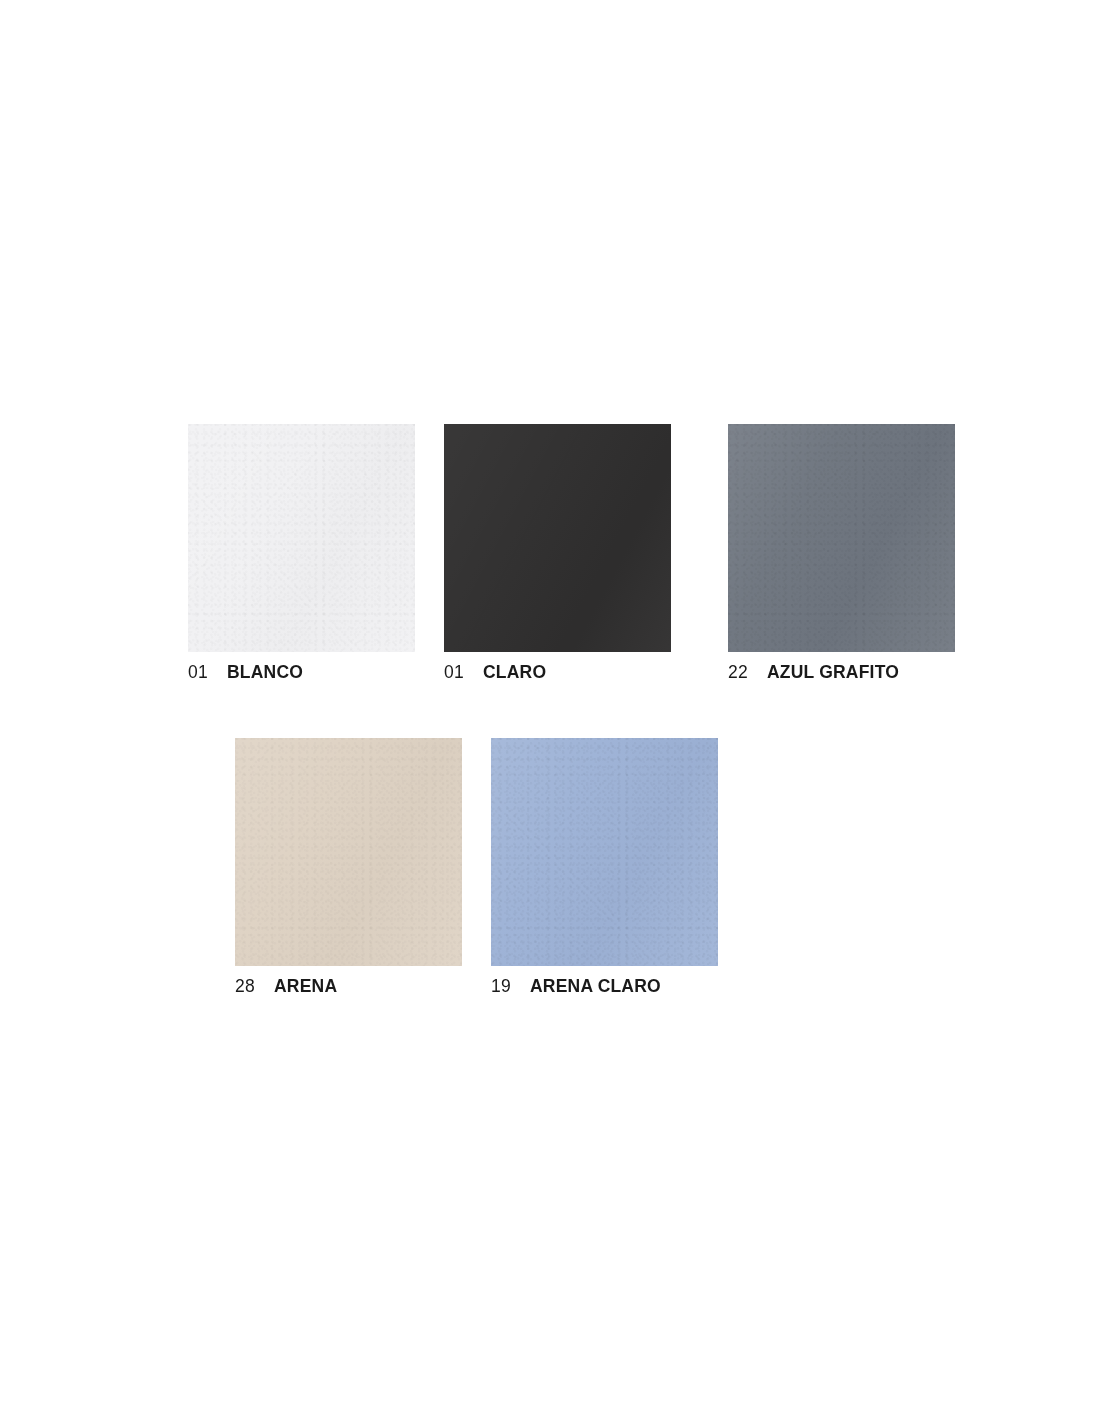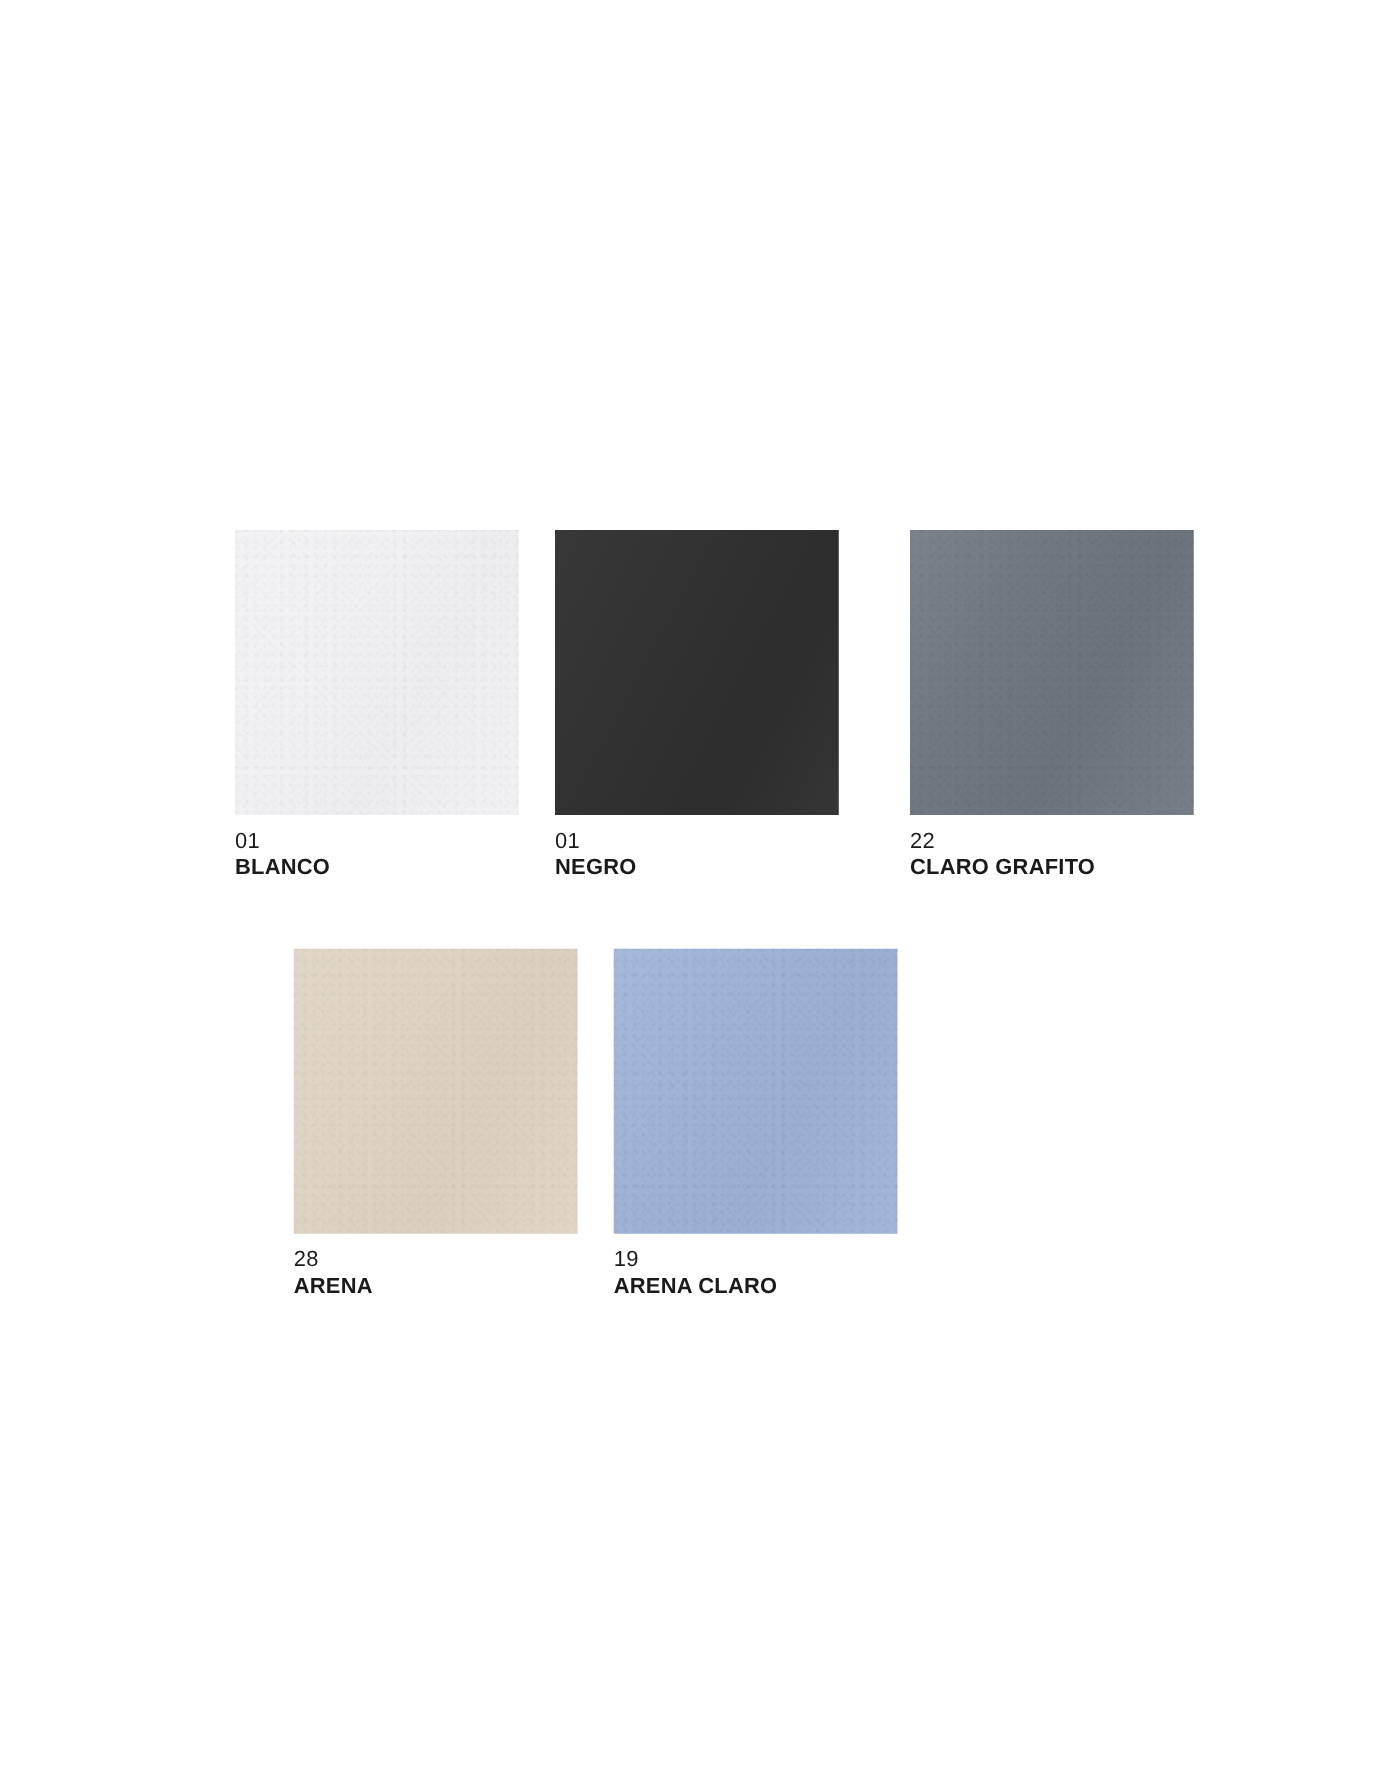--- a/index.html
+++ b/index.html
@@ -96,21 +96,20 @@
     background: linear-gradient(118deg,
       rgba(255,255,255,0.045) 0%,
       rgba(255,255,255,0.010) 40%,
       rgba(0,0,0,0.05) 70%,
       rgba(255,255,255,0.030) 100%);
   }
 
   .caption {
     margin-top: 10px;
     display: flex;
-    flex-direction: column;
     align-items: baseline;
     font-size: 17.5px;
     letter-spacing: 0.2px;
     color: #1a1a1a;
     white-space: nowrap;
   }
   .caption .code {
     display: inline-block;
     min-width: 22px;
     margin-right: 17px;
@@ -140,32 +139,32 @@
         </div>
       </div>
 
       <div class="swatch-cell">
         <div class="chip dark" style="background-color: rgb(48, 47, 47);">
           <span class="sheen"></span>
           <span class="grain"></span>
         </div>
         <div class="caption">
           <span class="code">01</span>
-          <span class="name">NEGRO</span>
+          <span class="name">CLARO</span>
         </div>
       </div>
 
       <div class="swatch-cell">
         <div class="chip" style="background-color: rgb(110, 117, 127);">
           <span class="sheen"></span>
           <span class="grain"></span>
         </div>
         <div class="caption">
           <span class="code">22</span>
-          <span class="name">CLARO GRAFITO</span>
+          <span class="name">AZUL GRAFITO</span>
         </div>
       </div>
 
     </div>
 
     <div class="swatch-row row-2">
 
       <div class="swatch-cell">
         <div class="chip light" style="background-color: rgb(222, 210, 195);">
           <span class="sheen"></span>

